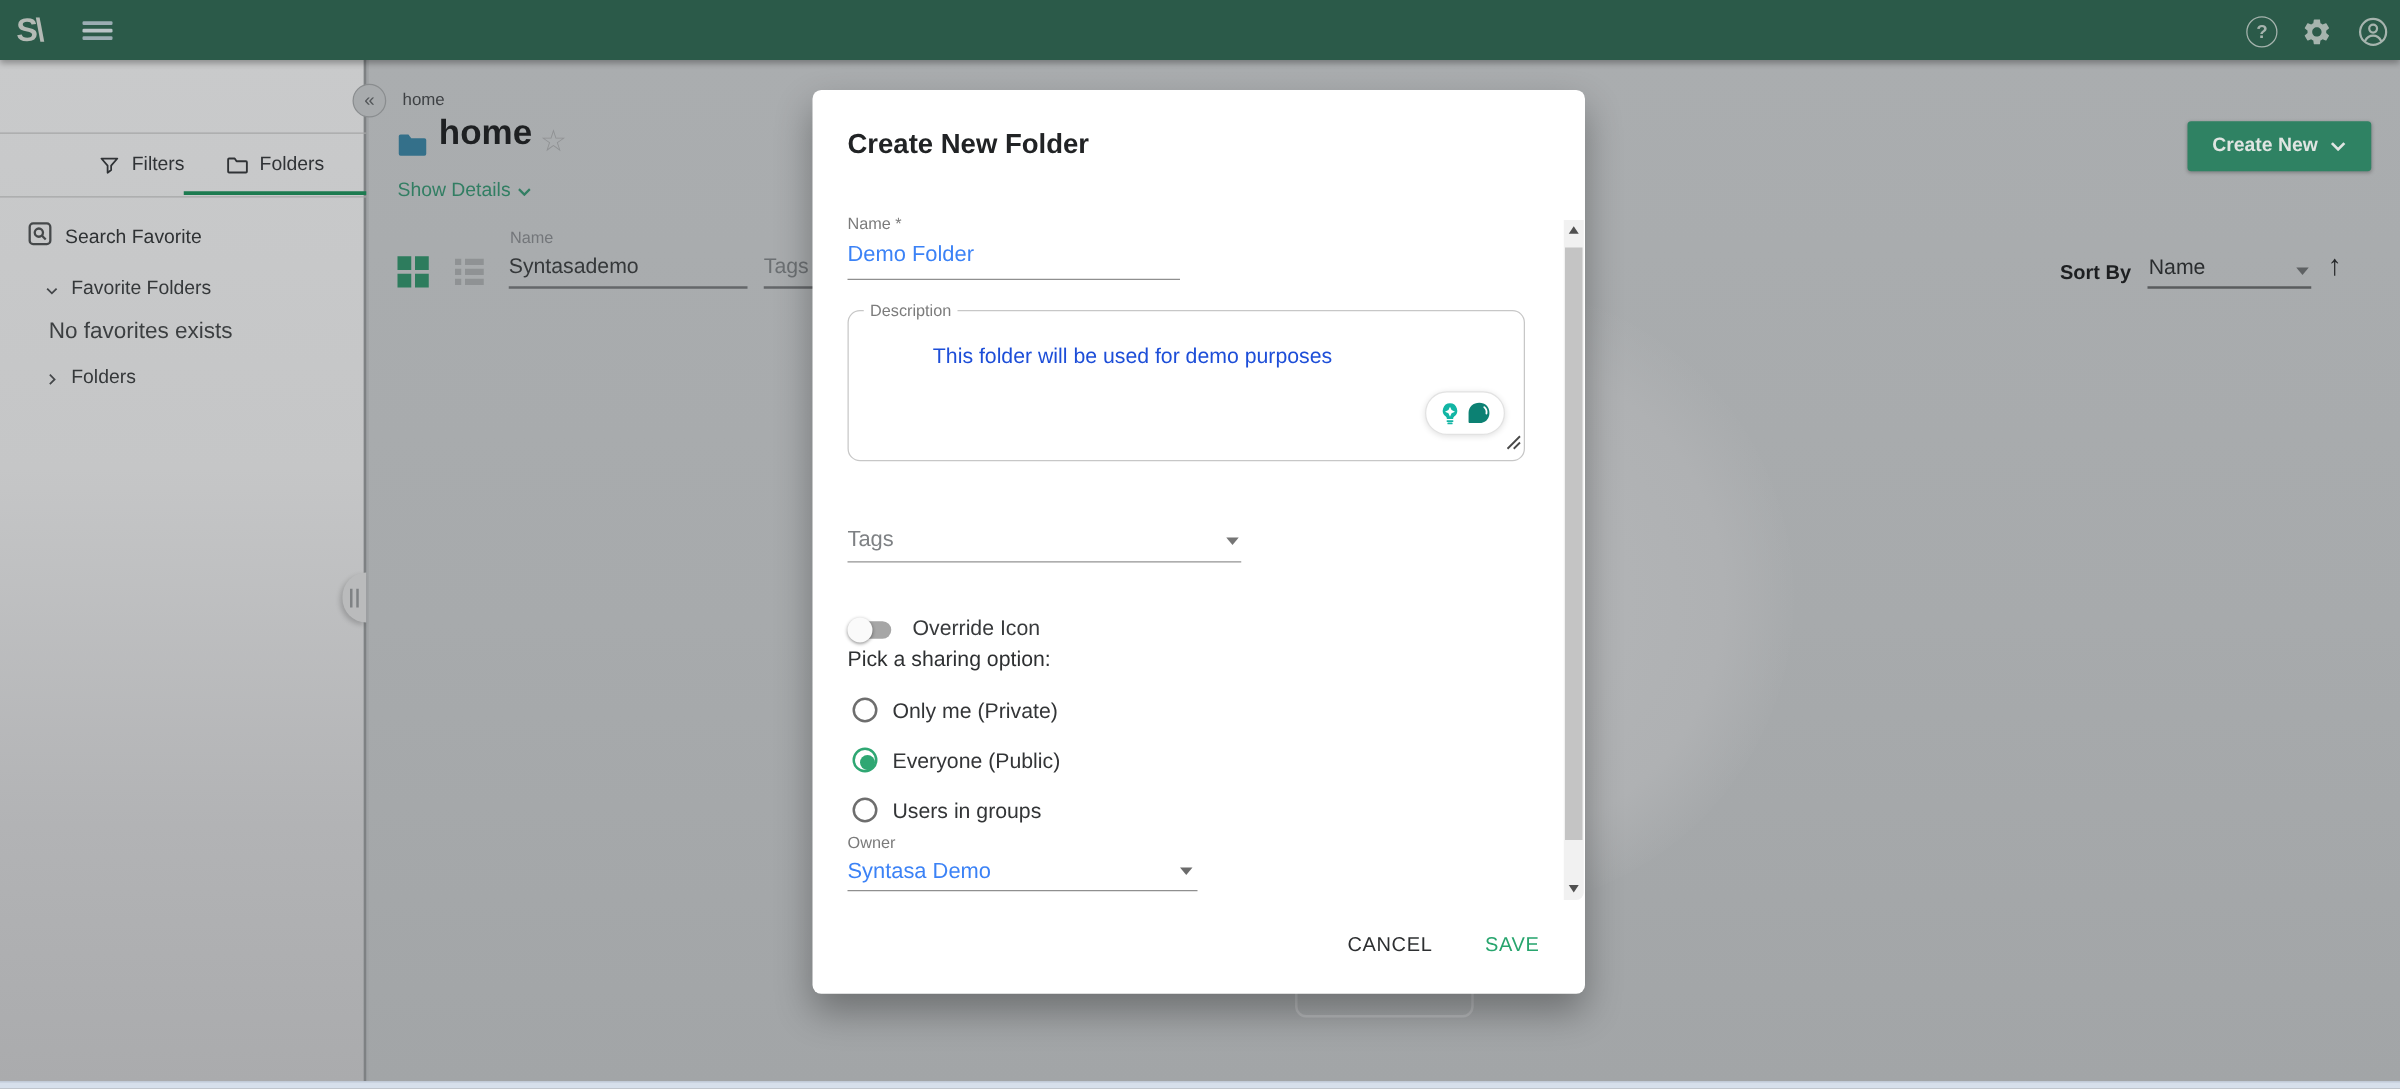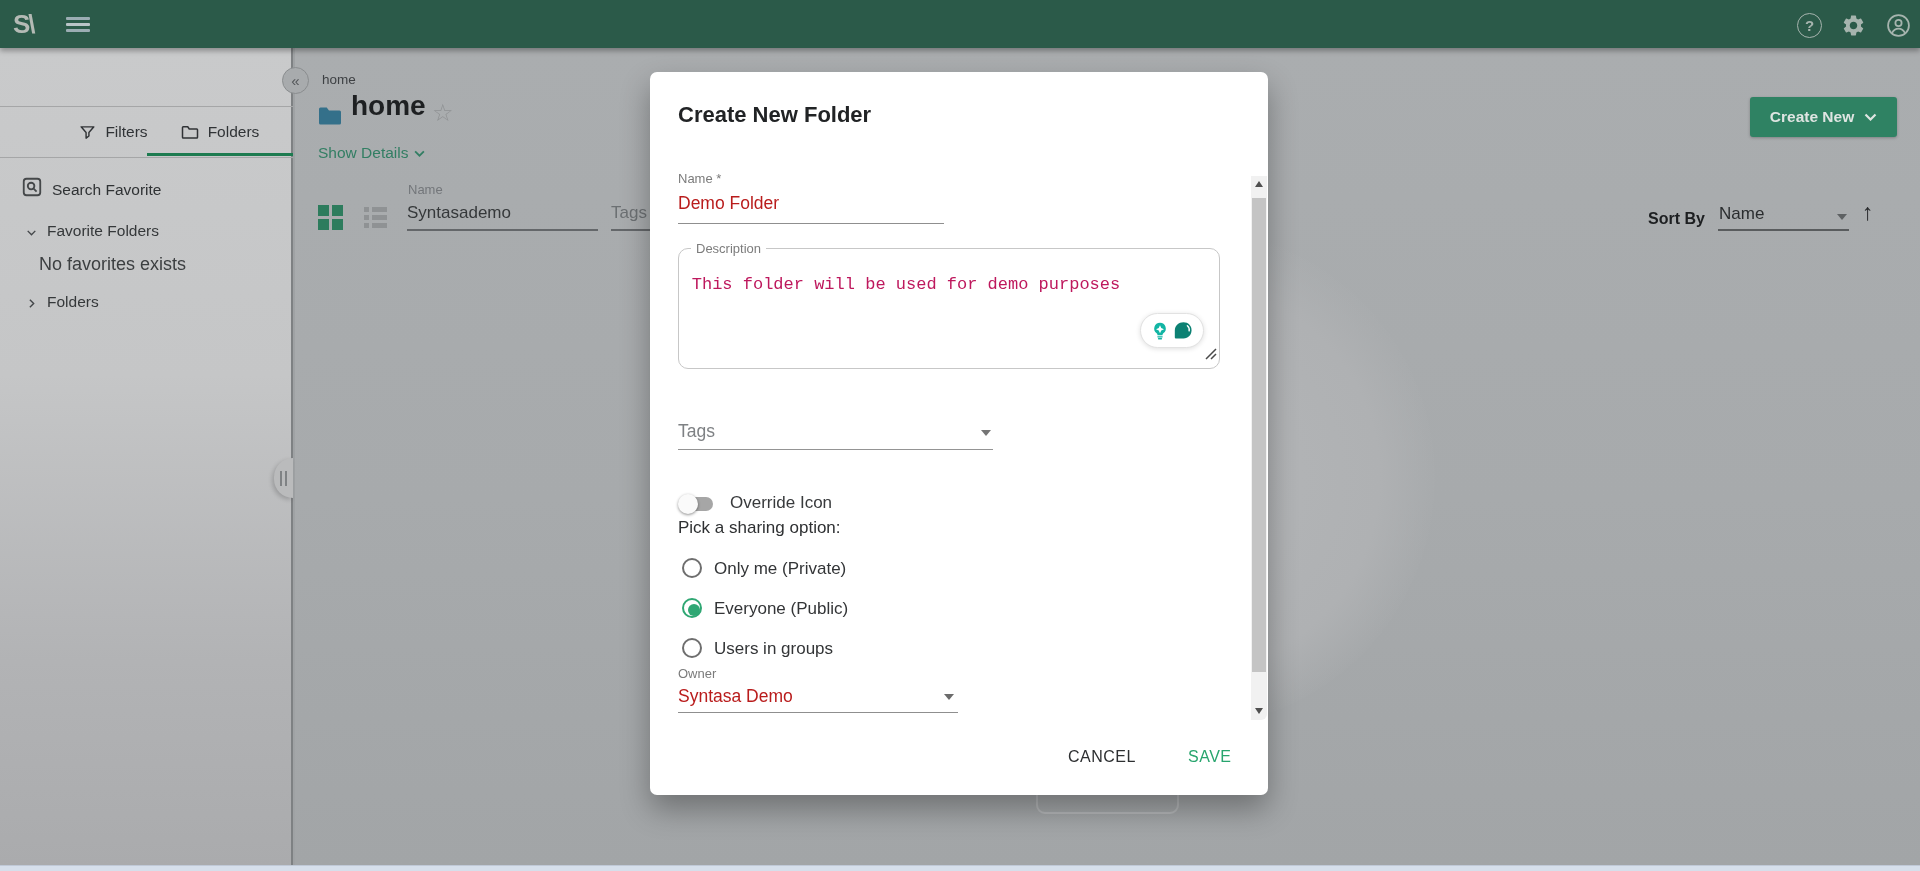--- a/index.html
+++ b/index.html
@@ -32,21 +32,21 @@
   #ws-row{position:absolute;left:0;top:14px;width:293px;height:40px;}
   #ws-title{position:absolute;left:56px;top:8px;font-size:19px;color:#393c3e;}
   .sb-tab{position:absolute;top:60px;height:48px;display:flex;align-items:center;
           justify-content:center;gap:9px;font-size:15.5px;font-weight:500;color:#303336;cursor:pointer;}
   #tab-filters{left:0;width:147px;margin-left:40px;}
   #tab-folders{left:147px;width:146px;}
   #tab-underline{position:absolute;left:147px;top:105px;width:146px;height:3px;
                  background:var(--c-tab-underline,#1d7b50);}
   #search-row{position:absolute;left:0;top:128px;width:293px;height:32px;cursor:pointer;}
   #search-label{position:absolute;left:52px;top:5px;font-size:15.5px;color:#2f3234;}
-  .tree-row{position:absolute;left:8px;width:293px;height:26px;cursor:pointer;font-size:15.5px;color:#35383a;}
+  .tree-row{position:absolute;left:18px;width:293px;height:26px;cursor:pointer;font-size:15.5px;color:#35383a;}
   .tree-label{position:absolute;left:39px;top:2px;}
   .tree-chev{position:absolute;left:17px;top:6px;width:13px;height:13px;color:#44474a;}
   #fav-row{top:172px;}
   #fav-empty{position:absolute;left:39px;top:206px;font-size:18px;color:#3c3f41;}
   #folders-row{top:243px;}
   #sb-resize{position:absolute;left:274px;top:410px;width:19px;height:40px;
              background:#babbbc;border-radius:20px 0 0 20px;cursor:col-resize;
              box-shadow:-2px 2px 4px rgba(0,0,0,.18);
              display:flex;align-items:center;justify-content:center;gap:3px;}
   #sb-resize i{display:block;width:2px;height:15px;background:#7f8284;}
@@ -98,30 +98,30 @@
 
   
   #bottom-strip{position:absolute;left:0;top:865px;width:1920px;height:6px;
                 background:#d6dfeb;border-top:1px solid #c0c9d7;z-index:35;}
 
   
   #modal{position:absolute;left:650px;top:72px;width:618px;height:723px;background:#fff;
          border-radius:7px;box-shadow:0 14px 30px rgba(0,0,0,.32);z-index:100;}
   #modal-title{position:absolute;left:28px;top:30px;font-size:22px;font-weight:700;color:#212325;}
   .m-label{position:absolute;font-size:13px;color:#7b7b7b;}
-  .m-value{position:absolute;font-size:17.5px;color:#b91c1c;}
+  .m-value{position:absolute;font-size:17.5px;color:#3b82f6;}
   .m-line{position:absolute;height:1px;background:#8f8f8f;}
   #m-name-label{left:28px;top:99px;}
   #m-name-value{left:28px;top:121px;}
   #m-name-line{left:28px;top:151px;width:266px;}
   #desc-box{position:absolute;left:28px;top:176px;width:542px;height:121px;
             border:1px solid #c7c7c7;border-radius:10px;text-align:center;}
   #desc-legend{position:absolute;left:12px;top:-8px;background:#fff;padding:0 5px;
                font-size:13px;color:#7c7c7c;}
-  #desc-text{position:absolute;left:12px;top:26px;width:430px;font-size:17px;color:#be185d;font-family:Liberation Mono, monospace;}
+  #desc-text{position:absolute;left:12px;top:26px;width:430px;font-size:17px;color:#1d4ed8;}
   #helper-pill{position:absolute;left:461px;top:64px;width:64px;height:35px;border-radius:18px;
                background:#fff;border:1px solid #e2e2e2;box-shadow:0 1px 5px rgba(0,0,0,.13);
                display:flex;align-items:center;justify-content:center;gap:2px;cursor:pointer;}
   #desc-resize{position:absolute;left:524px;top:97px;width:14px;height:14px;cursor:nwse-resize;}
   #m-tags-ph{position:absolute;left:28px;top:349px;font-size:17.5px;color:#7e8184;}
   #m-tags-caret{position:absolute;left:331px;top:358px;border-top-color:#757575;}
   #m-tags-line{left:28px;top:377px;width:315px;background:#949494;}
   #toggle{position:absolute;left:28px;top:420px;width:37px;height:24px;cursor:pointer;}
   #toggle .track{position:absolute;left:2px;top:5px;width:33px;height:14px;border-radius:7px;background:#a6a6a6;}
   #toggle .knob{position:absolute;left:0;top:2px;width:20px;height:20px;border-radius:50%;
@@ -136,21 +136,21 @@
                 width:12px;height:12px;border-radius:50%;background:var(--c-radio,#2fa773);}
   .radio-label{position:absolute;left:36px;top:2px;font-size:17px;color:#333537;}
   #radio-0{top:485px;} #radio-1{top:525px;} #radio-2{top:565px;}
   #m-owner-label{left:28px;top:594px;}
   #m-owner-value{left:28px;top:614px;}
   #m-owner-caret{position:absolute;left:294px;top:622px;border-top-color:#6b6b6b;}
   #m-owner-line{left:28px;top:640px;width:280px;}
   .dlg-btn{position:absolute;top:672px;font-size:16px;font-weight:500;letter-spacing:.5px;
            color:#2d2f31;cursor:pointer;background:none;border:none;padding:4px 6px;
            font-family:inherit;}
-  #cancel-btn{left:412px;text-align:center;}
+  #cancel-btn{left:422px;text-align:center;}
   #save-btn{left:532px;color:var(--c-save,#28a56e);}
   
   #m-scrollbar{position:absolute;right:1px;top:104px;width:16px;height:544px;background:#f1f1f1;
                border-radius:0 0 6px 0;}
   #m-scroll-thumb{position:absolute;left:1px;top:22px;width:14px;height:474px;background:#c4c4c4;}
   .scroll-arrow{position:absolute;left:4px;width:0;height:0;border-left:4px solid transparent;
                 border-right:4px solid transparent;}
   #m-scroll-up{top:5px;border-bottom:6px solid #505050;}
   #m-scroll-down{bottom:6px;border-top:6px solid #505050;}
 

